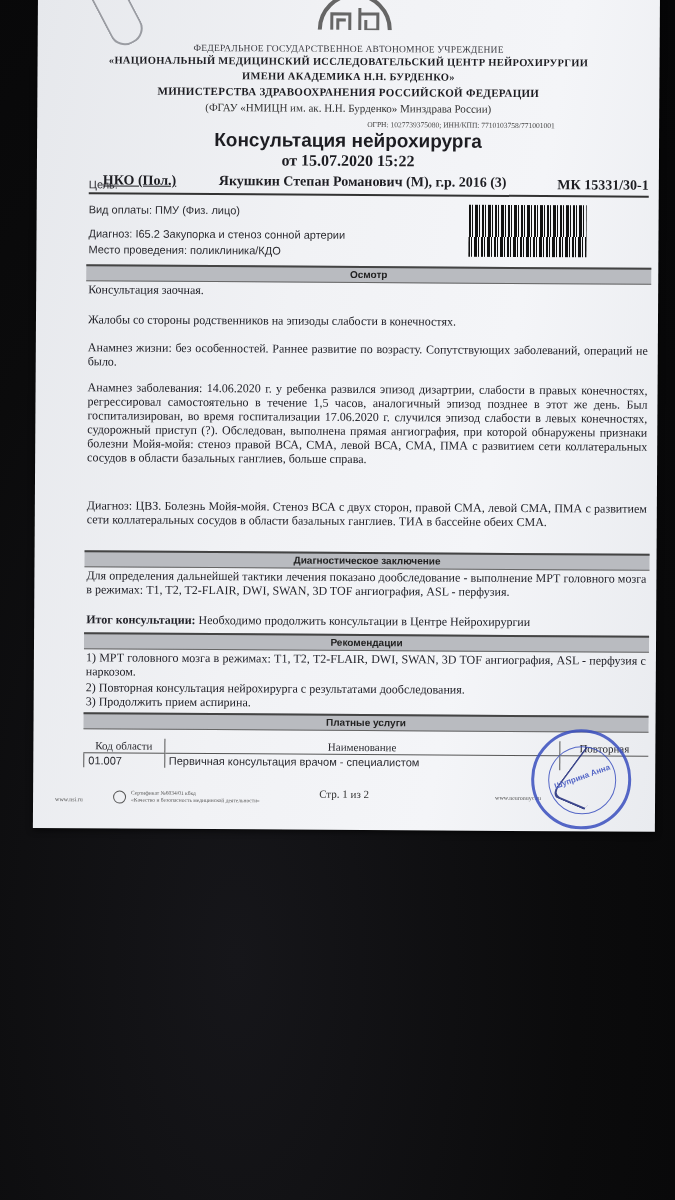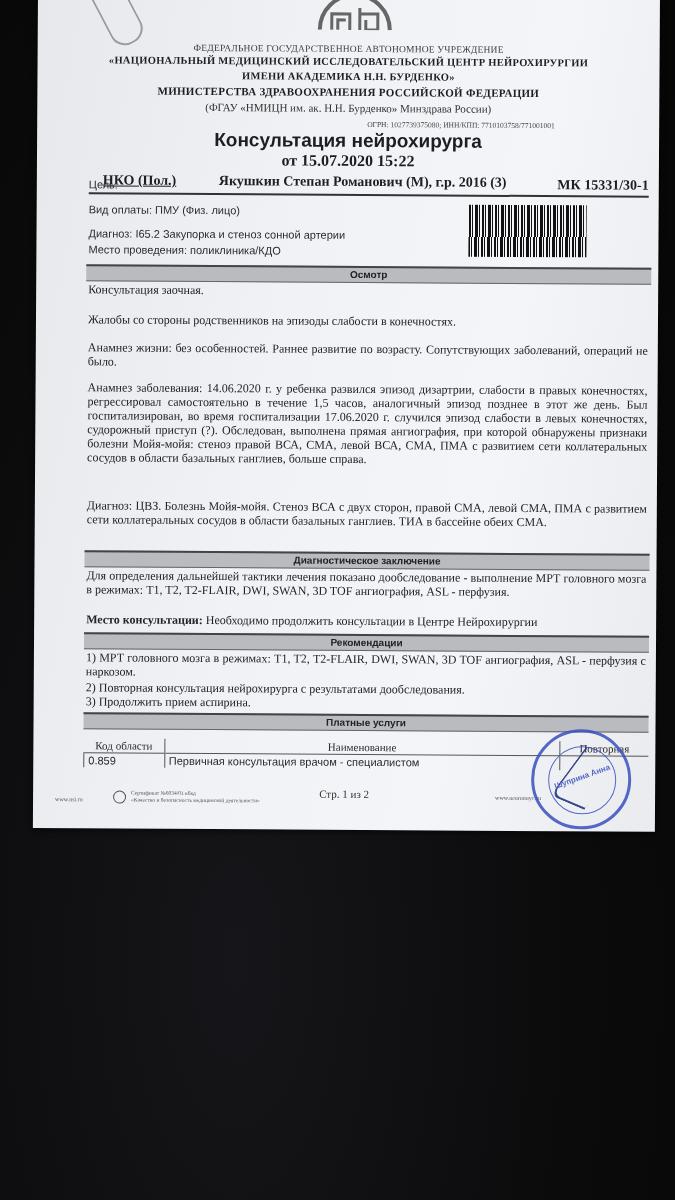--- a/index.html
+++ b/index.html
@@ -145,38 +145,38 @@
   <div class="section-bar" style="top:274px;">Осмотр</div>
   <div class="para" style="top:292px;">Консультация заочная.</div>
   <div class="para" style="top:322px;">Жалобы со стороны родственников на эпизоды слабости в конечностях.</div>
   <div class="para" style="top:350px;">Анамнез жизни: без особенностей. Раннее развитие по возрасту. Сопутствующих заболеваний, операций не было.</div>
   <div class="para" style="top:390px;">Анамнез заболевания: 14.06.2020 г. у ребенка развился эпизод дизартрии, слабости в правых конечностях, регрессировал самостоятельно в течение 1,5 часов, аналогичный эпизод позднее в этот же день. Был госпитализирован, во время госпитализации 17.06.2020 г. случился эпизод слабости в левых конечностях, судорожный приступ (?). Обследован, выполнена прямая ангиография, при которой обнаружены признаки болезни Мойя-мойя: стеноз правой ВСА, СМА, левой ВСА, СМА, ПМА с развитием сети коллатеральных сосудов в области базальных ганглиев, больше справа.</div>
   <div class="para" style="top:508px;">Диагноз: ЦВЗ. Болезнь Мойя-мойя. Стеноз ВСА с двух сторон, правой СМА, левой СМА, ПМА с развитием сети коллатеральных сосудов в области базальных ганглиев. ТИА в бассейне обеих СМА.</div>
 
   <div class="section-bar" style="top:560px;">Диагностическое заключение</div>
   <div class="para" style="top:578px;">Для определения дальнейшей тактики лечения показано дообследование - выполнение МРТ головного мозга в режимах: T1, T2, T2-FLAIR, DWI, SWAN, 3D TOF ангиография, ASL - перфузия.</div>
   <div class="para" style="top:622px;">
-    <b>Место консультации:</b><span> Необходимо продолжить консультации в Центре Нейрохирургии</span>
+    <b>Итог консультации:</b><span> Необходимо продолжить консультации в Центре Нейрохирургии</span>
   </div>
 
   <div class="section-bar" style="top:642px;">Рекомендации</div>
   <div class="para" style="top:660px;">1) МРТ головного мозга в режимах: T1, T2, T2-FLAIR, DWI, SWAN, 3D TOF ангиография, ASL - перфузия с наркозом.</div>
   <div class="para" style="top:690px;">2) Повторная консультация нейрохирурга с результатами дообследования.</div>
   <div class="para" style="top:704px;">3) Продолжить прием аспирина.</div>
 
   <div class="section-bar" style="top:722px;">Платные услуги</div>
   <table class="svc-table">
     <tbody>
         <tr>
       <th style="width:72px;border-left:none;">Код области</th>
       <th>Наименование</th>
       <th style="width:80px;">Повторная</th>
     </tr>
     <tr>
-      <td style="border-left:1px solid #555;">0.859</td>
+      <td style="border-left:1px solid #555;">01.007</td>
       <td>Первичная консультация врачом - специалистом</td>
       <td></td>
     </tr>
   </tbody>
     </table>
 
   <div class="footer-l">www.nsi.ru</div>
   <div class="cert-icon"></div>
   <div class="cert-text">
     <div>Сертификат №6034/01 кбкд</div>

